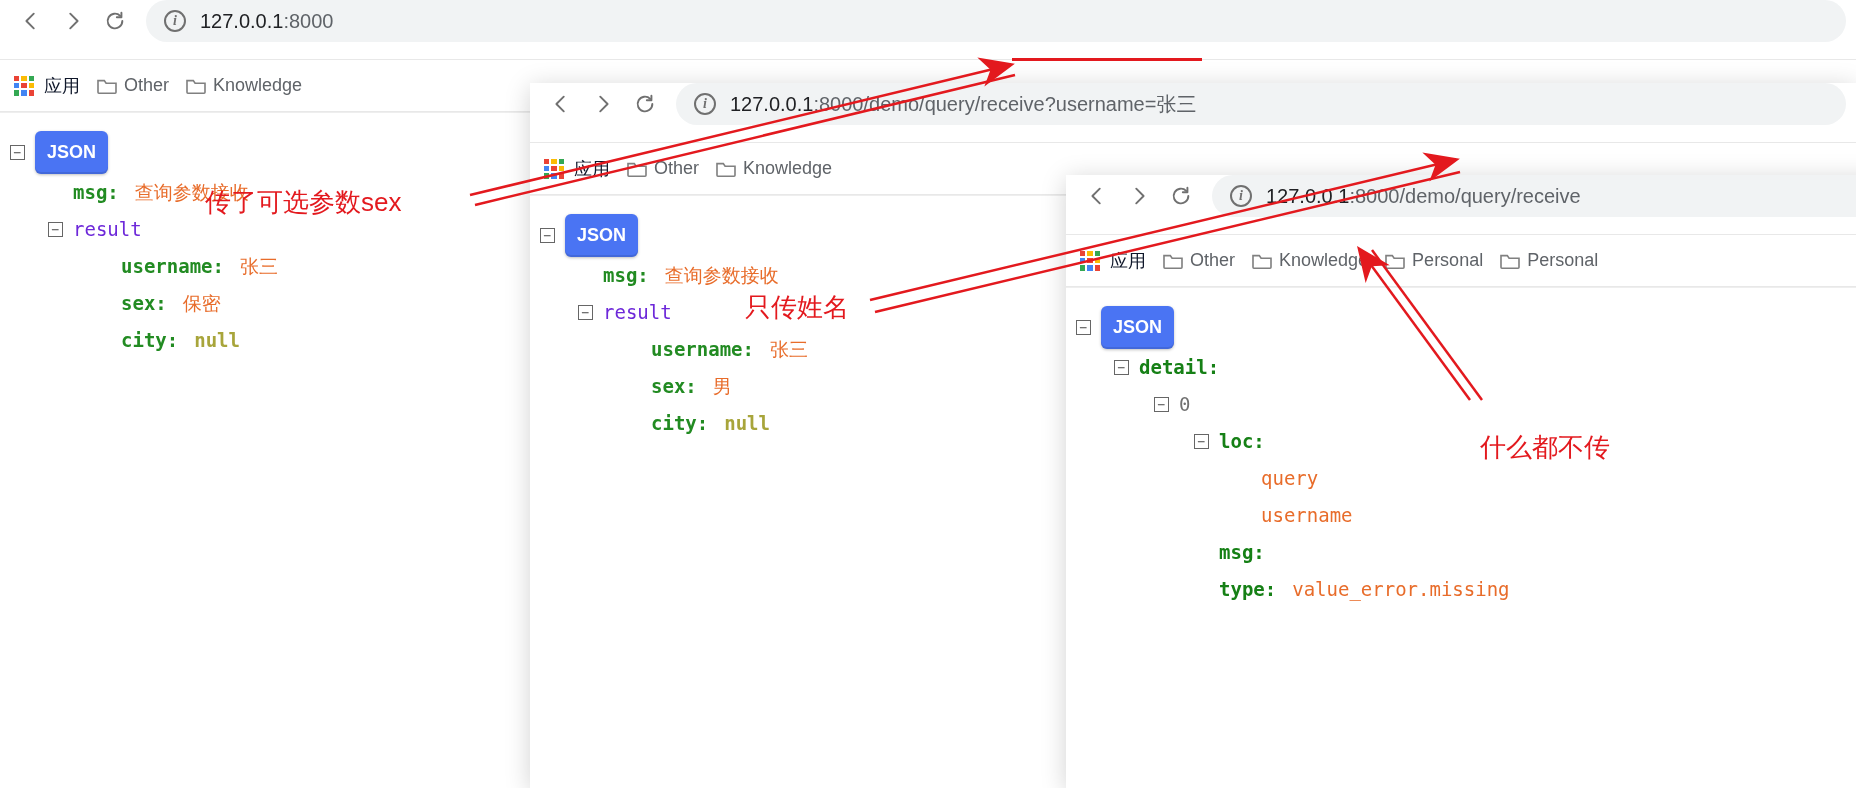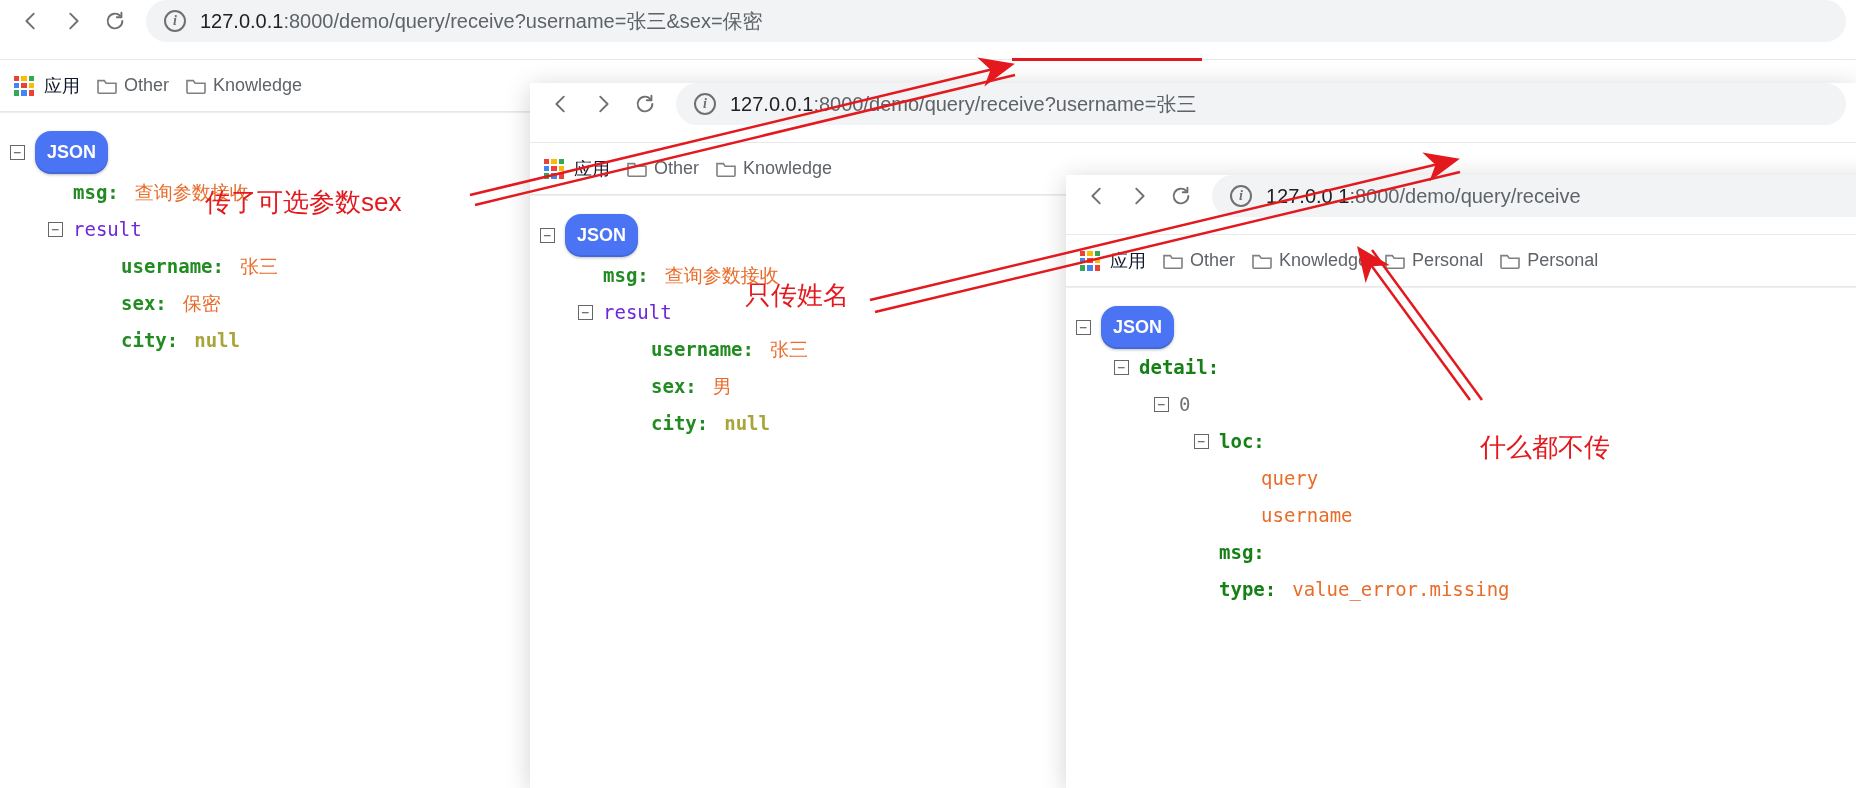--- a/index.html
+++ b/index.html
@@ -32,21 +32,21 @@
   .bkbar .folder-icn { width:22px; height:18px; }
   .bkbar .folder-icn svg { width:22px; height:18px; fill:none; stroke:#808080; stroke-width:1.8; }
   .apps-text { color:#0f172a; }
 
   
   .json-tree { padding:18px 10px; font-family: Menlo, Consolas, monospace; font-size:19px; line-height:1.95; color:#333; }
   .jt-row { display:flex; align-items:center; }
   .jt-ind { display:inline-block; }
   .jt-toggle { width:15px; height:15px; border:1px solid #666; background:#fff; display:inline-flex; align-items:center; justify-content:center; font-size:13px; line-height:1; color:#555; margin-right:10px; }
   .jt-empty { width:15px; height:15px; display:inline-block; margin-right:10px; }
-  .jt-badge { background:#4a74f3; color:#fff; font-weight:700; font-family:-apple-system,Arial,sans-serif; font-size:18px; padding:4px 12px; border-radius:16px; box-shadow:inset 0 -2px 0 rgba(0,0,0,0.1), 0 1px 3px rgba(0,0,0,.25); display:inline-block; }
+  .jt-badge { background:#4a74f3; color:#fff; font-weight:700; font-family:-apple-system,Arial,sans-serif; font-size:18px; padding:4px 12px; border-radius:6px; box-shadow:inset 0 -2px 0 rgba(0,0,0,0.1), 0 1px 3px rgba(0,0,0,.25); display:inline-block; }
   .k { color:#228b22; font-weight:700; }
   .k-dark { color:#168016; font-weight:700; }
   .v { color:#e86c2a; }
   .vnull { color:#a8a53b; font-weight:700; }
   .idx { color:#707070; }
   .obj { color:#6d28d9; }
   .tree-guide { color:#bbb; }
   .colon { margin-right:16px; }
 
   
@@ -81,21 +81,20 @@
       <div class="nav-icn">
           <svg viewBox="0 0 24 24">
             <path d="M20 12a8 8 0 1 1-2.34-5.66"></path>
             <polyline points="19 3 19 8 14 8"></polyline>
           </svg>
         </div>
       <div class="omnibox">
         <span class="omni-info"></span>
         <span class="url-main">127.0.0.1</span>
           <span class="url-dark">:8000</span>
-          <span class="url-dark">/demo/query/receive?username=张三&amp;sex=保密</span>
       </div>
     </div>
     <div class="bkbar">
       <div class="bm">
         <span class="apps-icon">
             <span></span>
             <span></span>
             <span></span>
             <span></span>
             <span></span>
@@ -363,21 +362,21 @@
           <span class="jt-ind" style="width:118px"></span>
           <span class="jt-empty"></span>
           <span class="k-dark">type</span>
           <span class="k-dark colon"> :</span>
           <span class="v">value_error.missing</span>
         </div>
     </div>
   </div>
 
   <div class="annot" style="left:205px; top:185px;">传了可选参数sex</div>
-  <div class="annot" style="left:745px; top:278px;">只传姓名</div>
+  <div class="annot" style="left:745px; top:290px;">只传姓名</div>
   <div class="annot" style="left:1480px; top:398px;margin-top:32px;">什么都不传</div>
 
   <div class="under-red" style="left:1012px; top:58px; width:190px;"></div>
 
   <svg class="arrow-svg" style="left:0;top:0;" width="1856" height="788">
     <defs>
       <marker id="ah" markerWidth="14" markerHeight="12" refX="12" refY="6" orient="auto">
         <path d="M0,0 L14,6 L0,12 L4,6 z" fill="#e3191e"></path>
       </marker>
     </defs>

